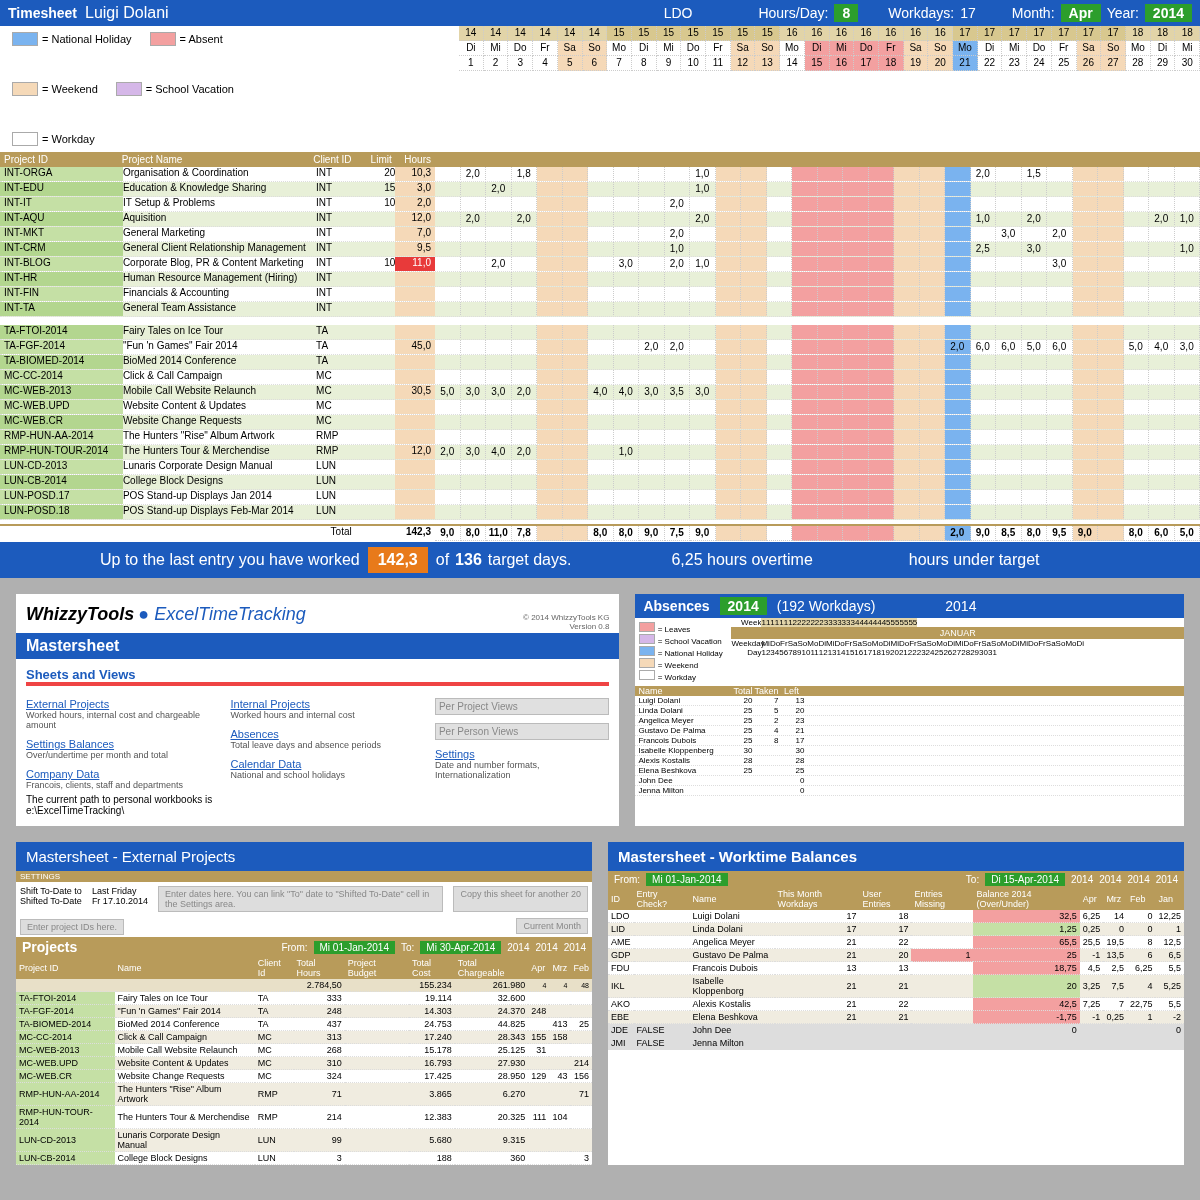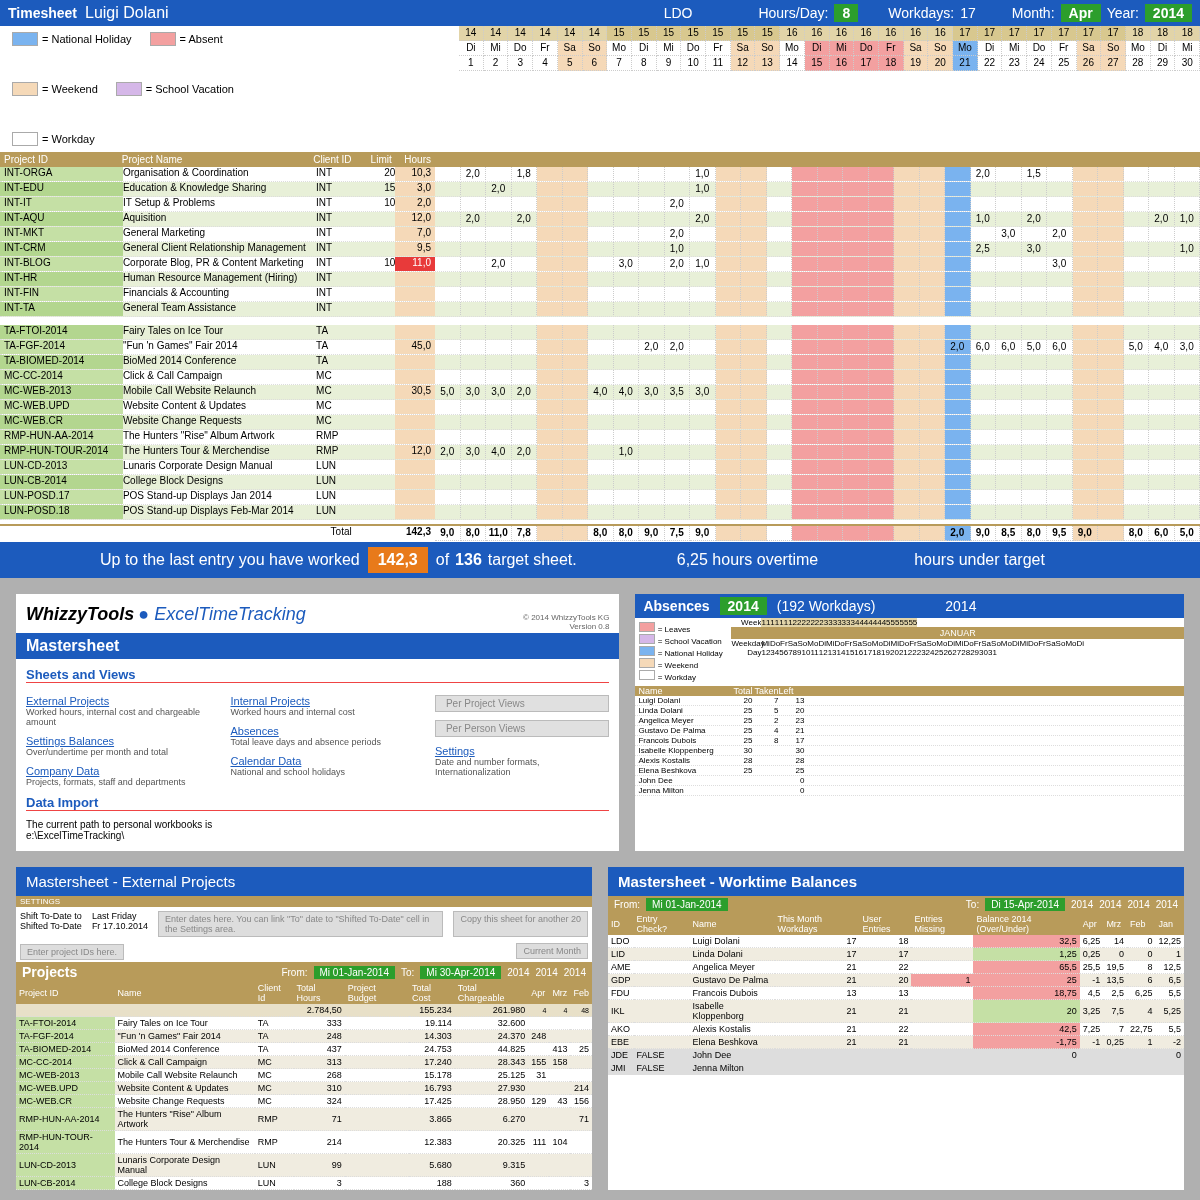--- a/index.html
+++ b/index.html
@@ -29,25 +29,25 @@
 .phr{width:36px;text-align:right;padding-right:4px;background:#f5d9b8}
 .phr.red{background:#e83a3a;color:#fff}
 .prow .cell{width:25px}
 .totrow{display:flex;font-size:10px;height:16px;border-top:2px solid #b89b5a;margin-top:4px}
 .summary{background:#1c5bbd;color:#fff;height:36px;display:flex;align-items:center;font-size:16px;padding:0 20px}
 .summary .big{background:#e87a1a;padding:4px 10px;font-weight:bold;margin:0 8px}
 .summary b{margin:16px 6px}
 .lower{display:flex;gap:16px;padding:16px}
 .card{background:#fff;flex:1}
 .wt-hdr{background:#1c5bbd;color:#fff;padding:4px 10px;font-weight:bold;font-size:16px}
-.wt-sec{color:#1c5bbd;font-weight:bold;border-bottom:1px solid #ef4444;margin:8px 10px 4px;font-size:13px}
+.wt-sec{color:#1c5bbd;font-weight:bold;border-bottom:4px solid #ef4444;margin:8px 10px 4px;font-size:13px}
 .links{display:flex;padding:0 10px;gap:30px;font-size:11px}
 .links a{color:#1c5bbd;text-decoration:underline;display:block;margin-top:8px}
 .links .sub{color:#555;font-size:9px}
-.btn-gray{background:#e0e0e0;border:1px solid #bbb;padding:2px 10px;font-size:10px;color:#888;margin-top:8px}
+.btn-gray{background:#e0e0e0;border:1px solid #bbb;padding:2px 3px;font-size:10px;color:#888;margin-top:8px}
 .abs-hdr{background:#1c5bbd;color:#fff;padding:3px 8px;font-size:14px;display:flex;gap:10px;align-items:center}
 .mini{font-size:8px}
 .third{display:flex;gap:16px;padding:0 16px 16px}
 .mext{flex:1}
 .mext-hdr{background:#1c5bbd;color:#fff;padding:6px 10px;font-size:15px}
 .mext-bar{background:#b89b5a;color:#fff;font-size:10px;padding:2px 6px;display:flex;gap:6px;align-items:center}
 .mext-bar .gr{background:#2c9e2c;padding:1px 6px}
 .tbl{font-size:9px;width:100%;border-collapse:collapse}
 .tbl th{background:#b89b5a;color:#fff;text-align:left;padding:1px 3px;font-weight:normal}
 .tbl td{padding:1px 3px;border-bottom:1px dotted #ddd}
@@ -1196,21 +1196,21 @@
         <div class="cell " style="font-weight:bold">8,0</div>
         <div class="cell " style="font-weight:bold">6,0</div>
         <div class="cell " style="font-weight:bold">5,0</div>
       </div>
  </div>
  <div class="summary">
   <span style="margin-left:80px">Up to the last entry you have worked</span>
   <span class="big">142,3</span>
   <span>of</span>
       <b>136</b>
-  <span style="margin-right:100px">target sheet.</span>
+  <span style="margin-right:100px">target days.</span>
   <span style="margin-right:96px">6,25 hours overtime</span>
   <span>hours under target</span>
  </div>
 </div>
 
 <div class="lower">
  <div class="card" style="flex:1.1">
   <div style="display:flex;padding:10px 10px 2px;align-items:baseline">
    <span style="font-weight:bold;font-style:italic;font-size:18px">WhizzyTools</span>
    <span style="color:#1c5bbd;font-style:italic;font-size:18px;margin-left:4px">● <span>ExcelTimeTracking</span></span>
@@ -1218,38 +1218,37 @@
   </div>
   <div class="wt-hdr">Mastersheet</div>
   <div class="wt-sec">Sheets and Views</div>
   <div class="links">
    <div style="flex:1">
     <a>External Projects</a>
           <div class="sub">Worked hours, internal cost and chargeable amount</div>
     <a>Settings Balances</a>
           <div class="sub">Over/undertime per month and total</div>
     <a>Company Data</a>
-          <div class="sub">Projects, formats, staff and departments</div>
+          <div class="sub">Francois, clients, staff and departments</div>
    </div>
    <div style="flex:1">
     <a>Internal Projects</a>
           <div class="sub">Worked hours and internal cost</div>
     <a>Absences</a>
           <div class="sub">Total leave days and absence periods</div>
     <a>Calendar Data</a>
           <div class="sub">National and school holidays</div>
    </div>
    <div style="flex:1">
     <div class="btn-gray">Per Project Views</div>
     <div class="btn-gray">Per Person Views</div>
     <a>Settings</a>
           <div class="sub">Date and number formats, Internationalization</div>
    </div>
   </div>
-  <div class="wt-sec">Data Import</div>
   <div style="display:flex;padding:4px 10px 10px;gap:20px;font-size:10px">
    <div>
           <div>The current path to personal workbooks is</div>
           <div>e:\ExcelTimeTracking\</div>
         </div>
   </div>
  </div>
 
  <div class="card" style="flex:1">
   <div class="abs-hdr">
@@ -1387,21 +1386,21 @@
               <div class="d"></div>
               <div class="d"></div>
             </div>
           </div>
    </div>
   </div>
   <div style="background:#b89b5a;color:#fff;font-size:9px;display:flex">
         <div style="width:88px;padding-left:3px">Name</div>
         <div style="width:26px;text-align:right">Total</div>
         <div style="width:26px;text-align:right">Taken</div>
-        <div style="width:26px;text-align:left">Left</div>
+        <div style="width:26px;text-align:center">Left</div>
       </div>
   <div id="absrows">
         <div style="display:flex;font-size:8px;border-bottom:1px dotted #ddd">
           <div style="width:88px;padding-left:3px">Luigi Dolani</div>
           <div style="width:26px;text-align:right">20</div>
           <div style="width:26px;text-align:right">7</div>
           <div style="width:26px;text-align:right">13</div>
           <div style="flex:1;display:flex">
             <div class="d "></div>
             <div class="d "></div>

